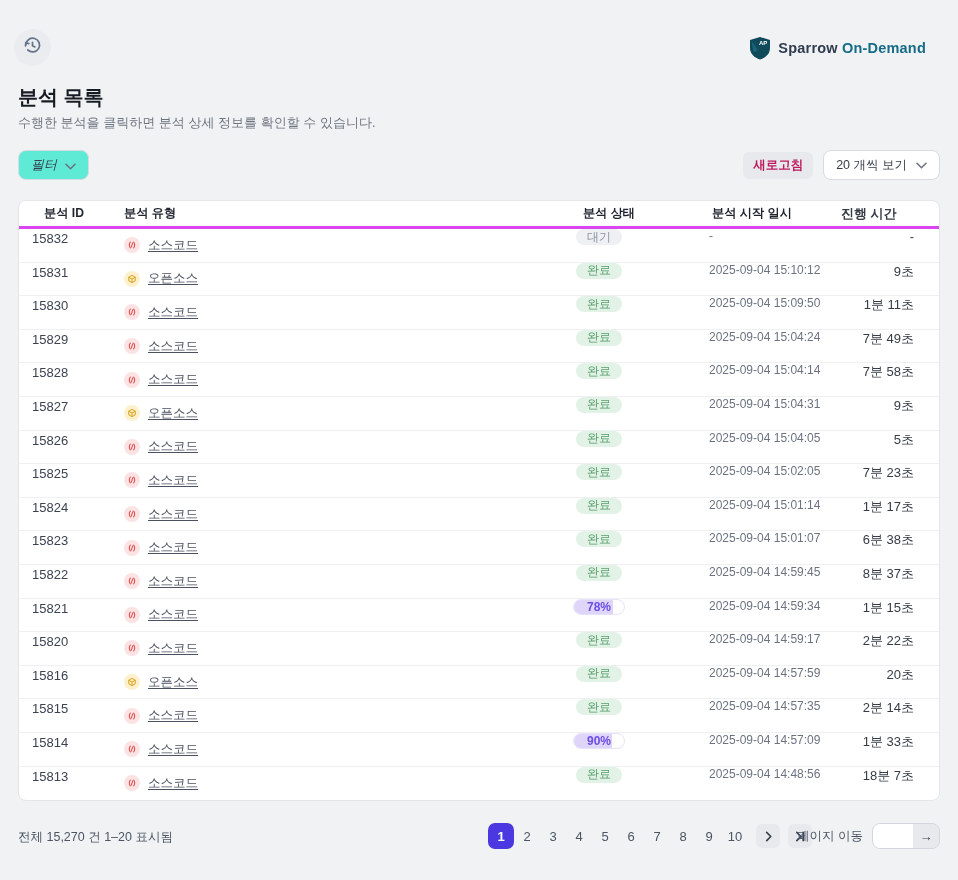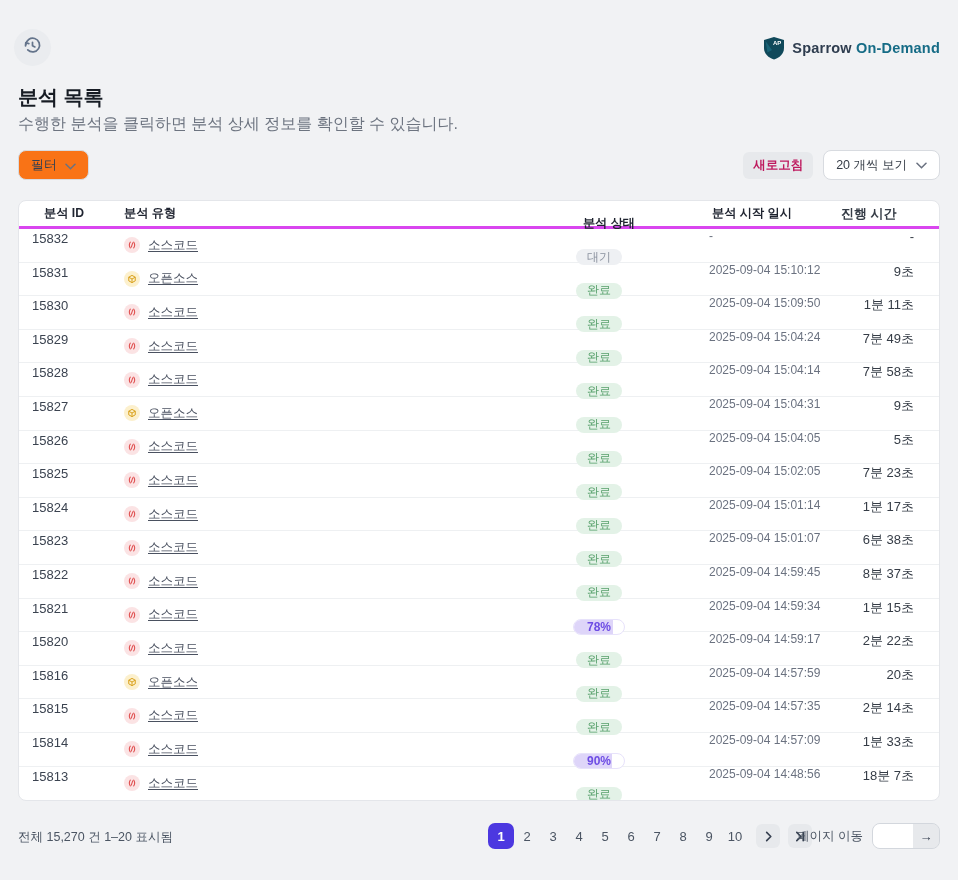--- a/index.html
+++ b/index.html
@@ -9,45 +9,45 @@
     --prog-tx:#6d4ce4; --prog-fill:#ded5f9; --prog-bd:#e7e2fb;
     --src-bg:#fbe3e4; --src-tx:#e05252;
     --oss-bg:#fcf0cd; --oss-tx:#d9a11b;
   }
   *{box-sizing:border-box;margin:0;padding:0;font-family:"Liberation Sans","DejaVu Sans",sans-serif;}
   body{width:958px;height:880px;background:#f1f2f4;overflow:hidden;}
   .wrap{position:relative;width:958px;height:880px;}
 
   .hist-btn{position:absolute;left:14px;top:29px;width:37px;height:37px;border-radius:50%;
     background:#eaecef;display:flex;align-items:center;justify-content:center;cursor:pointer;}
-  .logo{position:absolute;right:18px;top:36px;display:flex;align-items:center;gap:7px;}
+  .logo{position:absolute;right:32px;top:36px;display:flex;align-items:center;gap:7px;}
   .logo .shield{width:22px;height:24px;}
   .logo .word{font-size:14.5px;font-weight:bold;color:#2f3d4f;letter-spacing:.2px;}
   .logo .word .acc{color:var(--teal);}
 
   .page-title{position:absolute;left:18px;top:84px;font-size:20px;font-weight:bold;color:#171c24;}
-  .page-sub{position:absolute;left:18px;top:114px;font-size:16px;color:#6d7480;}
+  .page-sub{position:absolute;left:18px;top:114px;font-size:13px;color:#6d7480;}
 
   .toolbar{position:absolute;left:18px;right:18px;top:150px;height:30px;}
   .btn-filter{position:absolute;left:0;top:0;height:30px;padding:0 12px;display:inline-flex;align-items:center;gap:8px;
-    background:#f97316;border:1px solid #d8dbe0;border-radius:8px;font-size:13px;color:#374151;cursor:pointer;}
+    background:#5eead4;border:1px solid #d8dbe0;border-radius:8px;font-size:13px;color:#374151;cursor:pointer;font-style:italic;}
   .right-group{position:absolute;right:0;top:0;display:flex;align-items:center;gap:10px;}
   .btn-refresh{height:27px;padding:0 10px;display:inline-flex;align-items:center;background:#e7e9ec;border:none;
     border-radius:6px;font-size:12.5px;font-weight:bold;color:#be185d;cursor:pointer;}
   .dd-pagesize{height:30px;padding:0 12px;display:inline-flex;align-items:center;gap:9px;background:#fff;
     border:1px solid #d8dbe0;border-radius:8px;font-size:12.5px;color:#353c46;cursor:pointer;}
 
   .card{position:absolute;left:18px;top:200px;width:922px;background:#fff;border:1px solid #e4e6ea;border-radius:8px;overflow:hidden;}
   .thead{display:flex;align-items:center;height:28px;border-bottom:3px solid #d946ef;padding:0 15px 0 12px;}
   .trow{display:flex;height:33.6px;border-bottom:1px solid #eef0f2;padding:0 25px 0 12px;cursor:pointer;}
   .trow:last-child{border-bottom:none;}
   .th{font-size:12.2px;font-weight:bold;color:#1f2430;}
   .c-id{width:91px;padding-left:1px;}
   .c-type{flex:1;min-width:0;display:flex;align-items:center;gap:8px;padding-left:2px;}
-  .c-status{width:90px;display:flex;justify-content:center;margin-top:20px;}
+  .c-status{width:90px;display:flex;justify-content:center;}
   .c-date{width:175px;padding-left:65px;font-size:12px;color:#6b7280;white-space:nowrap;}
   .c-dur{width:95px;text-align:right;font-size:13px;color:#353c46;white-space:nowrap;}
   .th.c-id{padding-left:13px;width:91px;}
   .th.c-date{padding-left:58px;color:#1f2430;font-size:12.2px;}
   .th.c-dur{text-align:left;padding-left:12px;}
   .id-tx{font-size:13px;color:#3b4350;}
   .type-ico{width:16px;height:16px;border-radius:50%;display:flex;align-items:center;justify-content:center;flex:none;}
   .type-ico.source{background:var(--src-bg);color:var(--src-tx);}
   .type-ico.oss{background:var(--oss-bg);color:var(--oss-tx);}
   .type-link{font-size:12.5px;color:#4a5160;text-decoration:underline;text-underline-offset:2px;cursor:pointer;}

